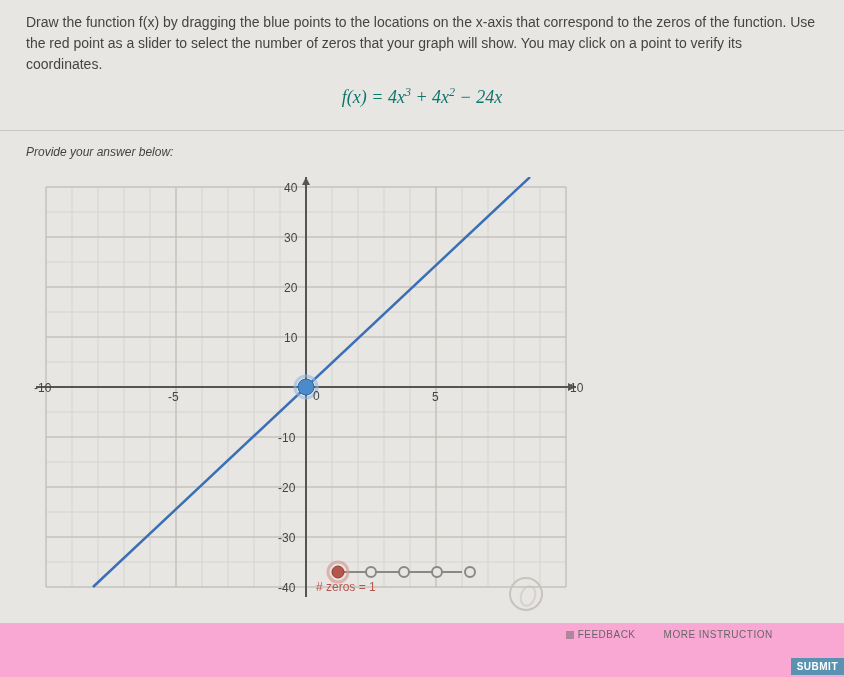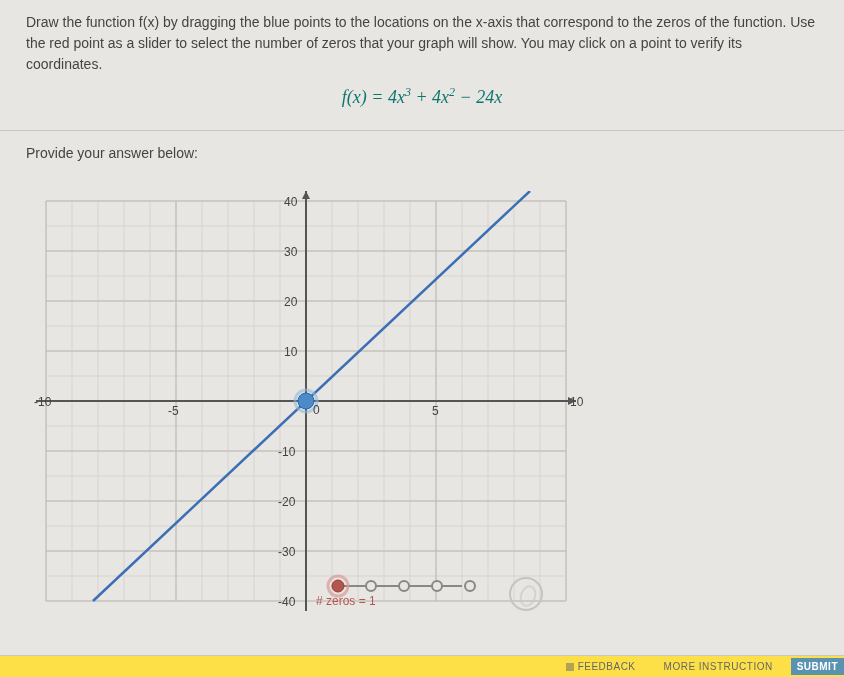--- a/index.html
+++ b/index.html
@@ -30,23 +30,24 @@
       color: #0f766e;
     }
     .formula .var { font-style: italic; }
     .formula sup { font-size: 12px; vertical-align: super; }
     .divider {
       border: none;
       border-top: 1px solid #c9c7c4;
       margin: 0 -26px 14px -26px;
     }
     .answer-label {
-      font-size: 14px;
+      font-size: 12px;
       color: #444;
-      margin-bottom: 30px;
+      margin-bottom: 18px;
+      font-style: italic;
     }
     .graph-wrap {
       width: 560px;
       height: 430px;
       position: relative;
       margin-left: 0;
     }
     .graph-wrap svg { display:block; }
     .tick-label {
       font-family: Arial;
@@ -81,35 +82,36 @@
     .footer {
       position: absolute;
       bottom: 0;
       left: 0;
       right: 0;
       border-top: 1px solid #c9c7c4;
       display: flex;
       justify-content: flex-end;
       gap: 8px;
       padding: 2px 0;
-      background:#fde047;
+      background:#f9a8d4;
     }
     .footer-item {
       font-size: 10px;
       color: #666;
       letter-spacing: .5px;
       padding: 3px 10px;
     }
     .footer-submit {
       background: #5a93b2;
       color: #fff;
       padding: 3px 6px;
       font-size: 10px;
       font-weight: bold;
       letter-spacing: .5px;
+      margin-top: 32px;
     }
     .feedback-dot {
       display:inline-block;
       width:8px; height:8px;
       background:#666;
       margin-right:4px;
       vertical-align:middle;
       opacity:.5;
     }
   </style>

